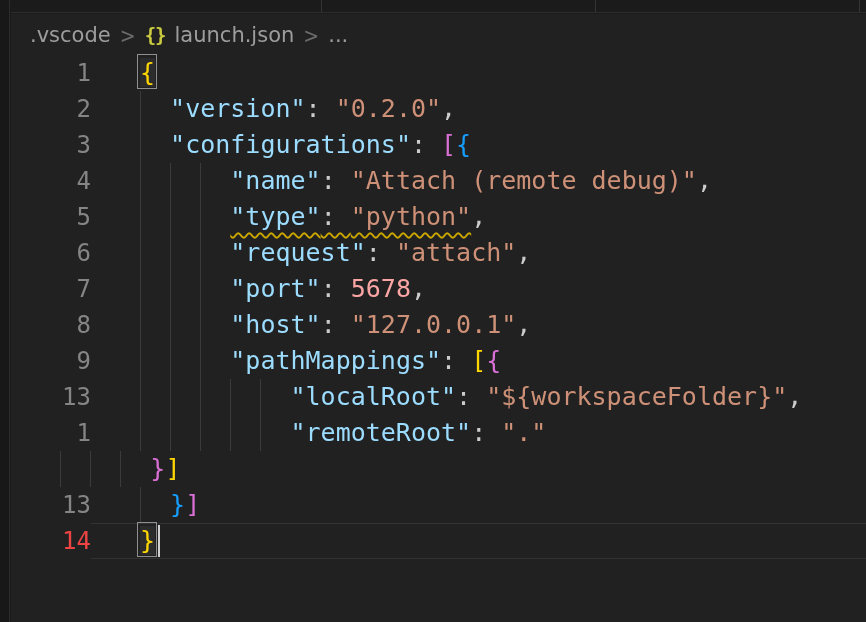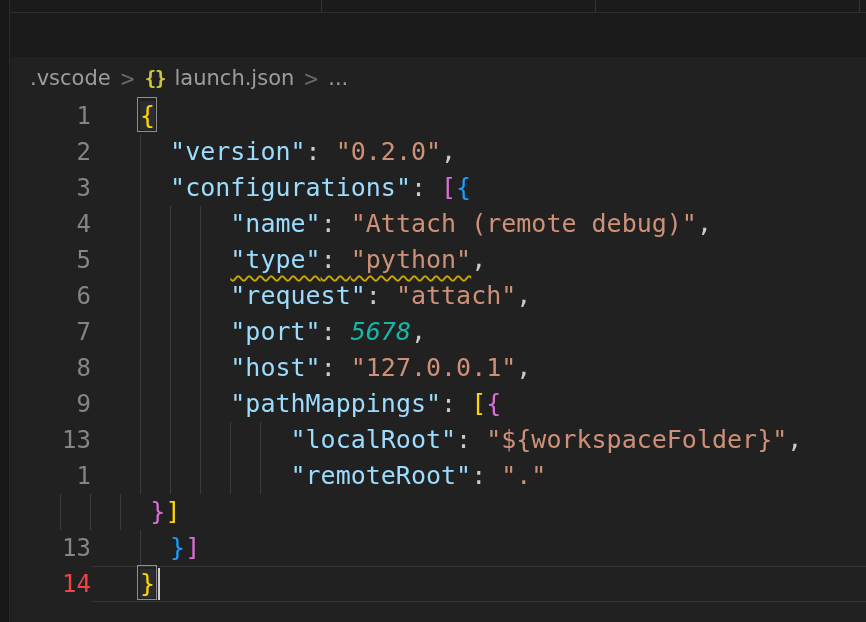--- a/index.html
+++ b/index.html
@@ -19,21 +19,20 @@
   #tab-strip {
     position:absolute; left:11px; right:0; top:0; height:13px;
     background:#1b1b1b; border-bottom:1px solid #2e2e2e; z-index:5;
   }
   .tab-sep { position:absolute; top:0; bottom:0; width:1px; background:#343434; }
 
   
   #editor {
     position:absolute; left:11px; top:14px; right:0; bottom:0;
     background:#212121;
-    margin-top:43px;
   }
 
   
   #breadcrumb {
     height:41px; display:flex; align-items:center;
     padding-left:19px; gap:9px;
     font-size:21px; color:#9d9d9d; white-space:nowrap;
   }
   .bc-chevron { color:#6b6b6b; font-size:19px; transform:scaleY(1.15); }
   .bc-json-icon {
@@ -57,21 +56,21 @@
     position:relative; flex:1; padding-left:49px;
     white-space:pre; height:36px;
   }
   .line.active .code {
     box-shadow: inset 0 1px 0 #333333, inset 0 -1px 0 #333333;
   }
   .guide { position:absolute; top:0; bottom:0; width:1px; background:#3b3b3b; }
 
   .tok.key { color:#9cdcfe; }
   .tok.str { color:#ce9178; }
-  .tok.num { color:#14b8a6;font-style:italic; }
+  .tok.num { color:#fca5a5; }
   .tok.pun { color:#cccccc; }
   .tok.b1  { color:#ffd700; }
   .tok.b2  { color:#da70d6; }
   .tok.b3  { color:#179fff; }
 
   .tok.box { position:relative; background:rgba(255,255,255,0.05); }
   .tok.box::after {
     content:""; position:absolute; left:-3px; right:-2px; top:-4px; bottom:-2px;
     border:1px solid #8f8f8f; pointer-events:none;
   }

